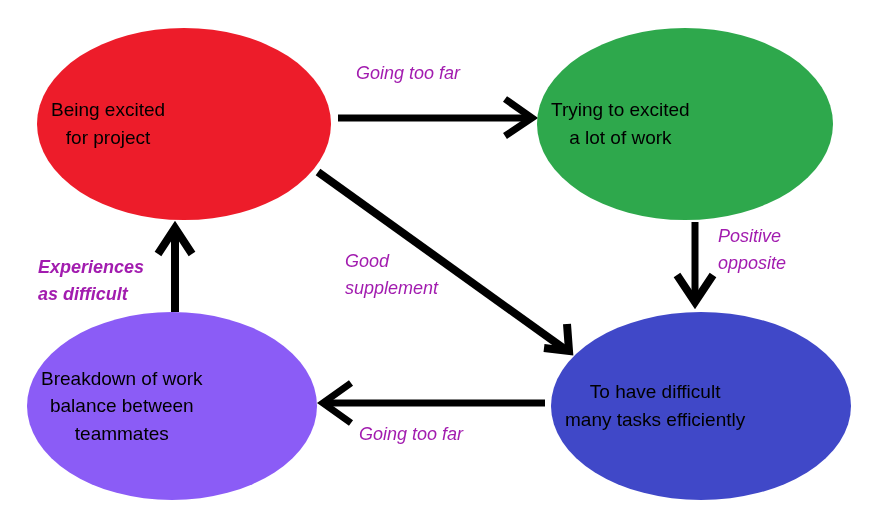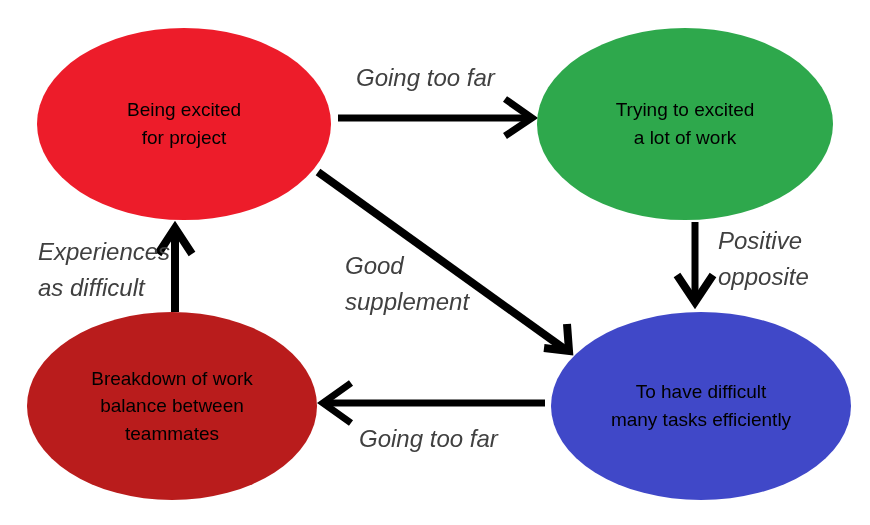--- a/index.html
+++ b/index.html
@@ -21,52 +21,51 @@
     position: absolute;
     left: 0;
     top: 0;
     width: 870px;
     height: 525px;
   }
   .node {
     position: absolute;
     display: flex;
     align-items: center;
-    justify-content: center;
     border-radius: 50%;
     text-align: center;
     box-sizing: border-box;
   }
   .node-label {
     font-family: "Liberation Sans", sans-serif;
     font-size: 19px;
     line-height: 1.45;
     color: #000000;
     white-space: pre-line;
     padding: 0 14px;
   }
   .edge-label {
     position: absolute;
     font-family: "Liberation Sans", sans-serif;
     font-style: italic;
-    font-size: 24px;
+    font-size: 18px;
     line-height: 1.5;
-    color: #404040;
+    color: #a21caf;
     white-space: pre-line;
   }
   
   #node-excited   { left: 37px;  top: 28px;  width: 294px; height: 192px; }
   #node-trying    { left: 537px; top: 28px;  width: 296px; height: 192px; }
   #node-breakdown { left: 27px;  top: 312px; width: 290px; height: 188px; }
   #node-finished  { left: 551px; top: 312px; width: 300px; height: 188px; }
 
   
   #label-top      { left: 356px; top: 60px;  }
   #label-right    { left: 718px; top: 223px; }
-  #label-left     { left: 38px;  top: 234px; }
+  #label-left     { left: 38px;  top: 254px; font-weight: bold; }
   #label-diagonal { left: 345px; top: 248px; }
   #label-bottom   { left: 359px; top: 421px; }
 </style>
 </head>
 <body>
 
 <div id="canvas">
 
   <svg id="edges" viewBox="0 0 870 525" width="870" height="525" xmlns="http://www.w3.org/2000/svg">
 
@@ -99,21 +98,21 @@
   <div class="node" id="node-excited" style="background:#ED1C2A">
     <span class="node-label">Being excited
 for project</span>
   </div>
 
   <div class="node" id="node-trying" style="background:#2EA84C">
     <span class="node-label">Trying to excited
 a lot of work</span>
   </div>
 
-  <div class="node" id="node-breakdown" style="background:#b91c1c">
+  <div class="node" id="node-breakdown" style="background:#8b5cf6">
     <span class="node-label">Breakdown of work
 balance between
 teammates</span>
   </div>
 
   <div class="node" id="node-finished" style="background:#4048C8">
     <span class="node-label">To have difficult
 many tasks efficiently</span>
   </div>
 

